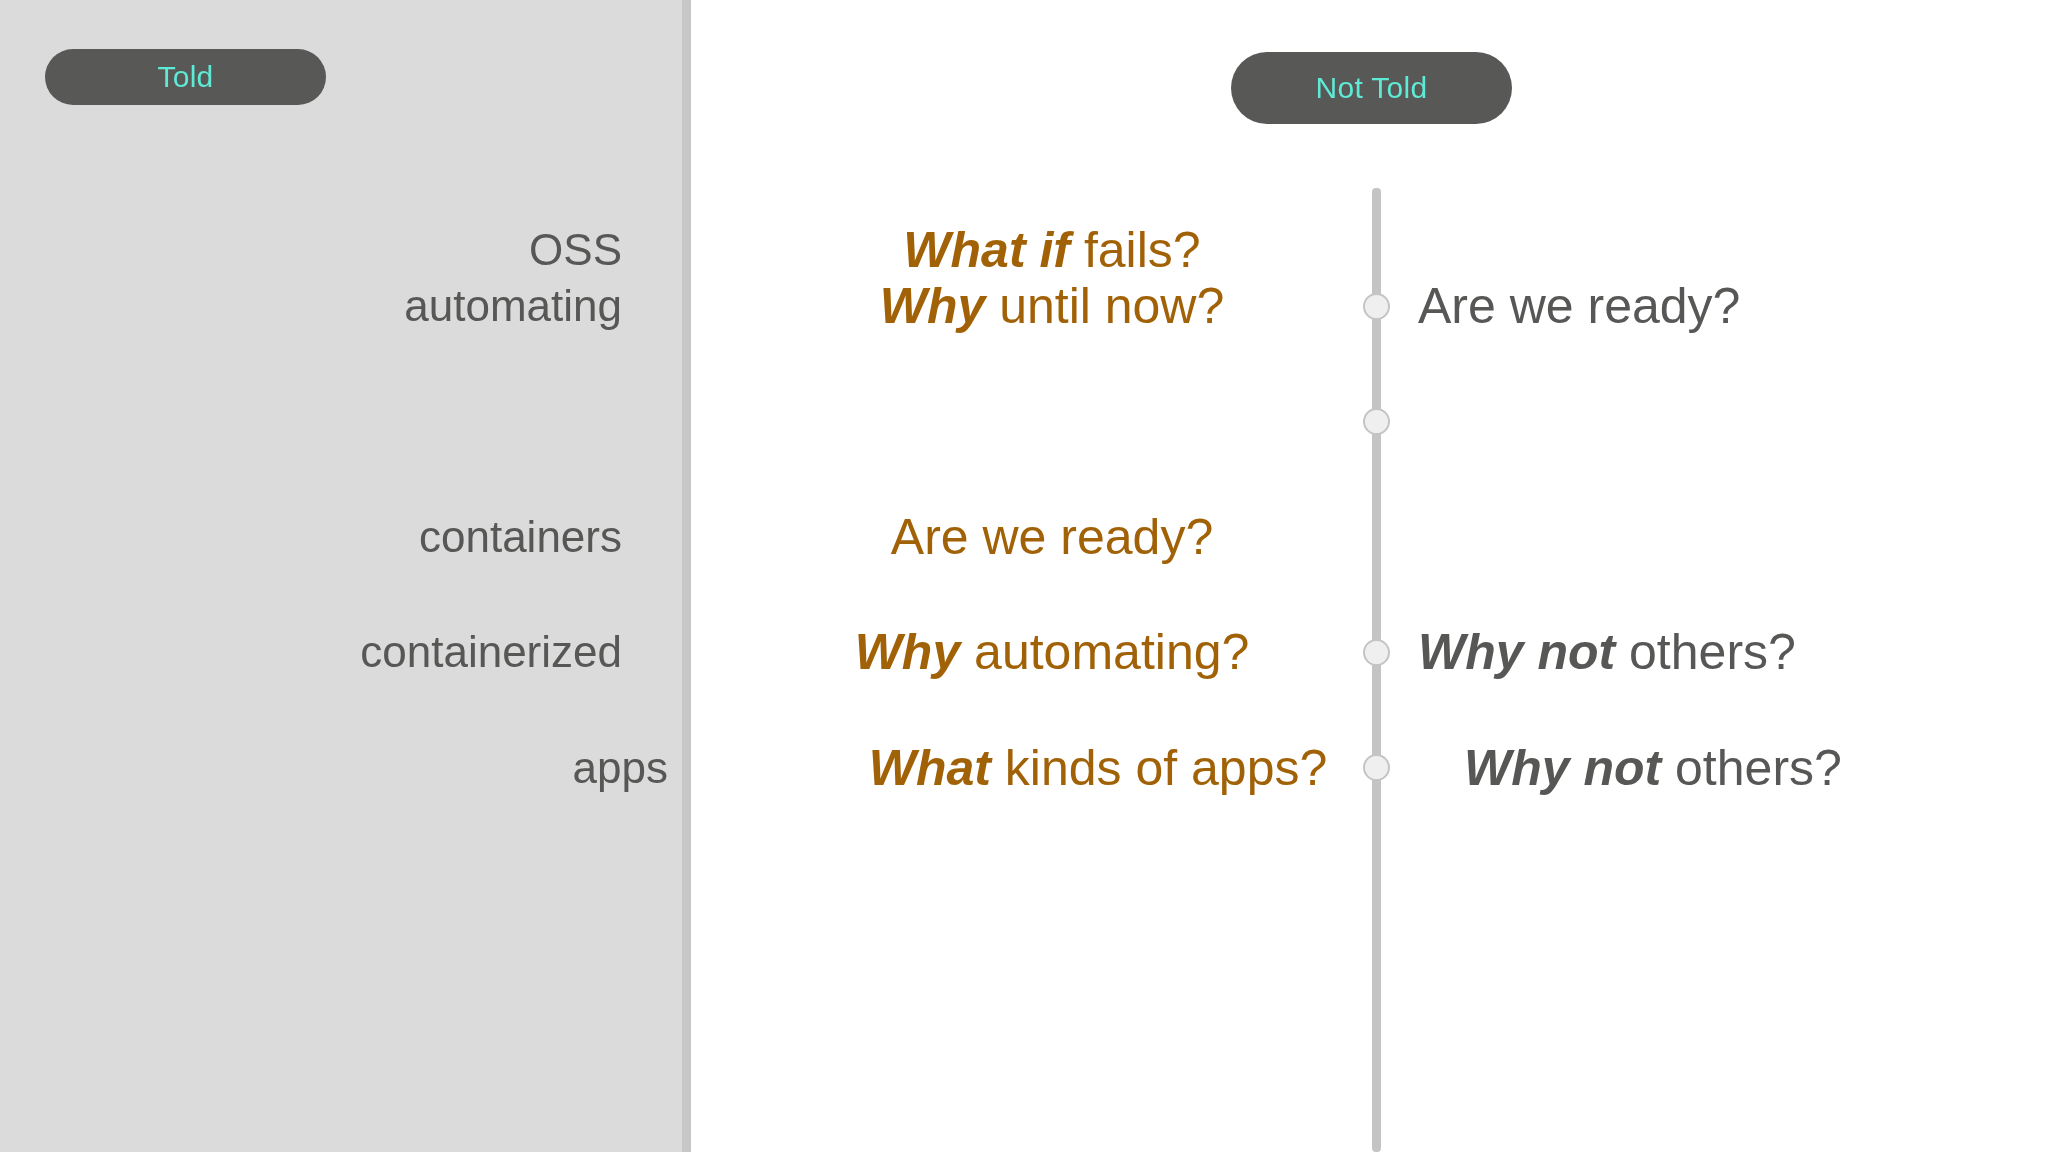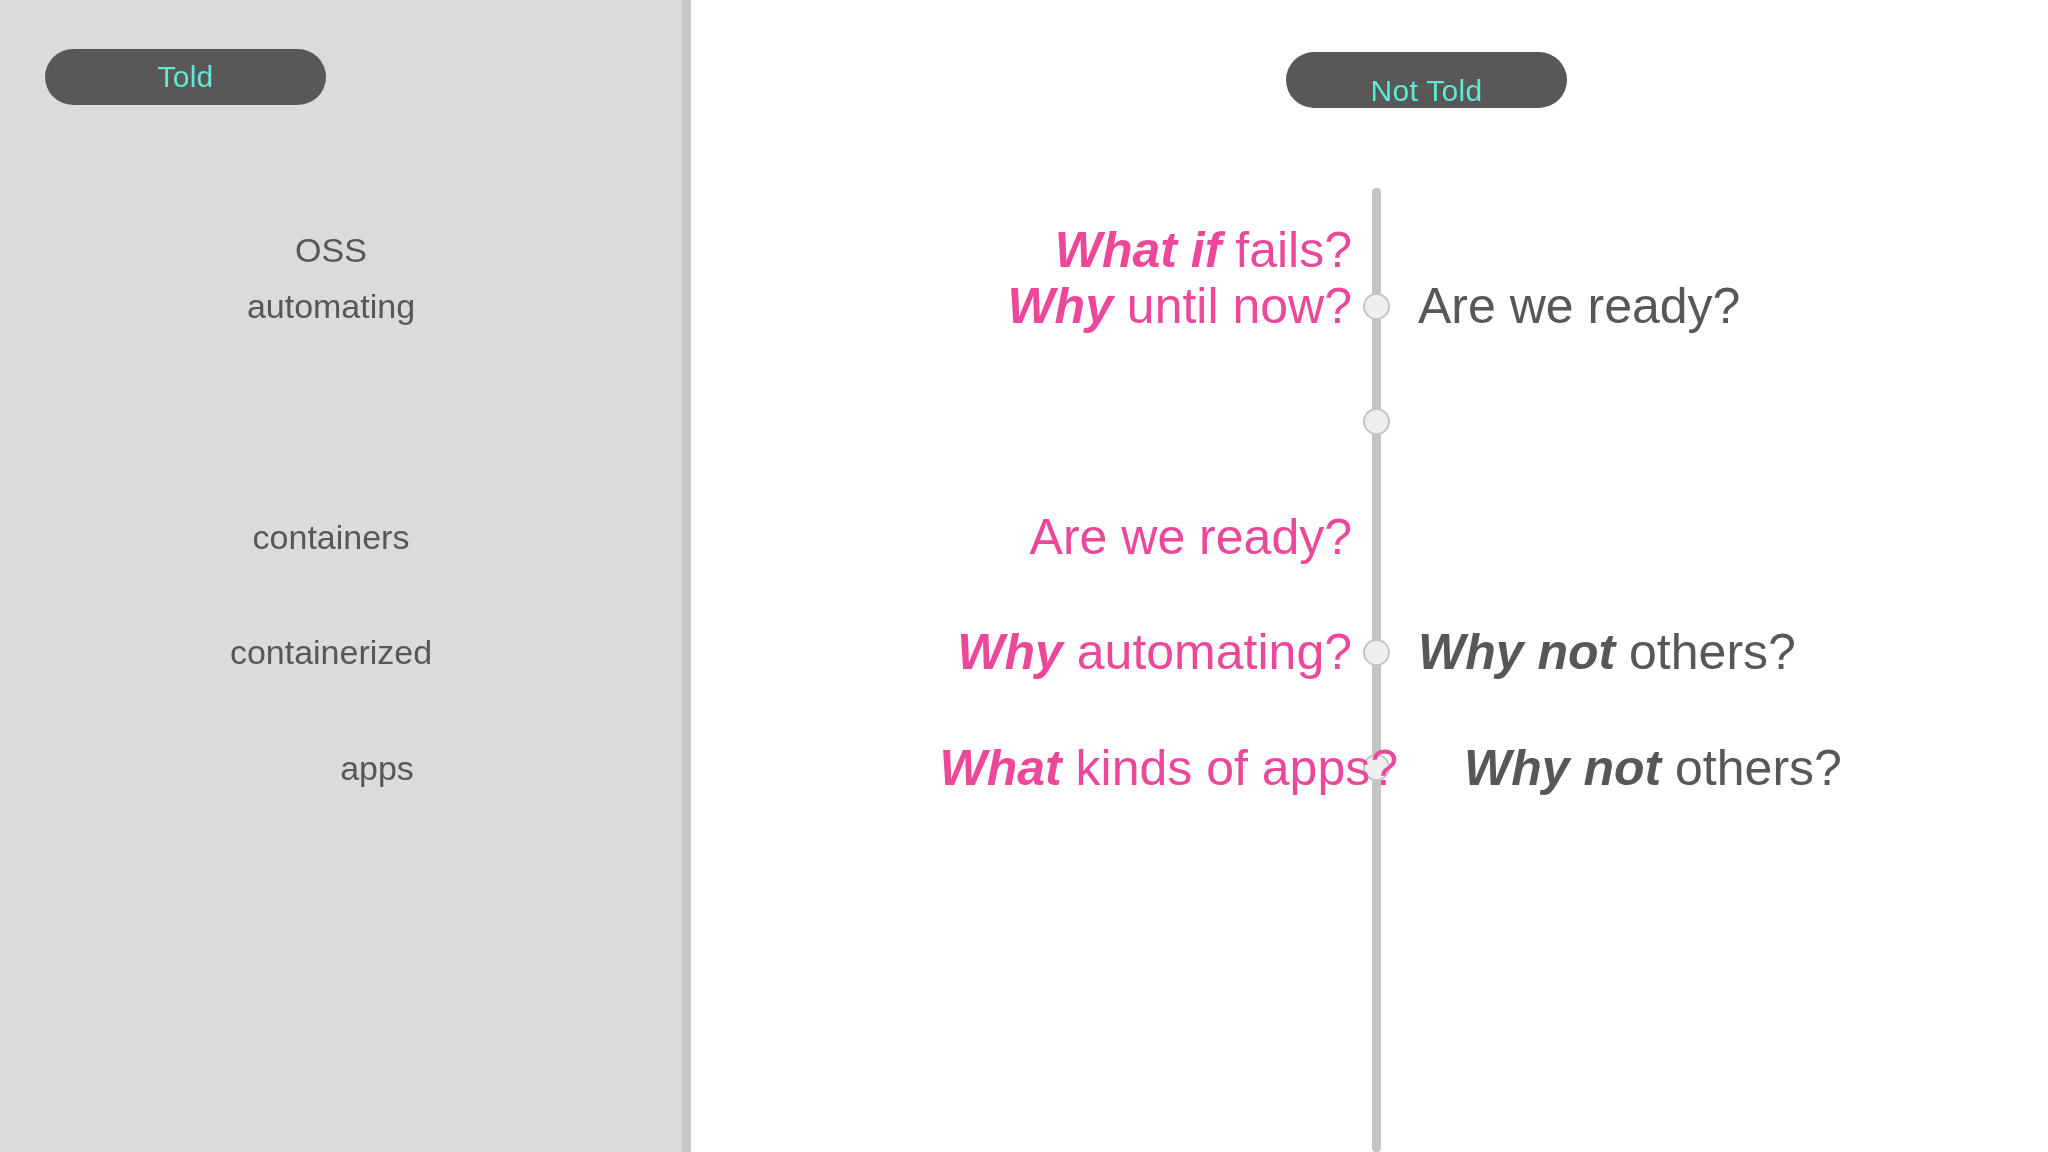--- a/index.html
+++ b/index.html
@@ -52,25 +52,24 @@
     font-weight: 400;
     white-space: nowrap;
   }
   .pill-told {
     left: 45px;
     top: 49px;
     width: 281px;
     height: 56px;
   }
   .pill-nottold {
-    left: 1286px;
+    left: 1231px;
     top: 52px;
     width: 281px;
-    height: 56px;
-    align-items: flex-end;
+    height: 72px;
   }
 
   
   .rows {
     position: absolute;
     left: 0;
     top: 0;
     width: 2048px;
     height: 1152px;
   }
@@ -79,33 +78,33 @@
     left: 0;
     width: 2048px;
     height: 100px;
     display: block;
   }
 
   .cat {
     position: absolute;
     left: 40px;
     width: 582px;
-    text-align: center;
+    text-align: right;
     color: #575756;
-    font-size: 34px;
+    font-size: 44px;
     line-height: 100px;
     white-space: nowrap;
   }
 
   .q-mid {
     position: absolute;
     left: 752px;
     width: 600px;
-    text-align: right;
-    color: #ec4899;
+    text-align: center;
+    color: #a16207;
     font-size: 50px;
     line-height: 100px;
     white-space: nowrap;
   }
 
   .q-right {
     position: absolute;
     left: 1418px;
     width: 630px;
     text-align: left;

